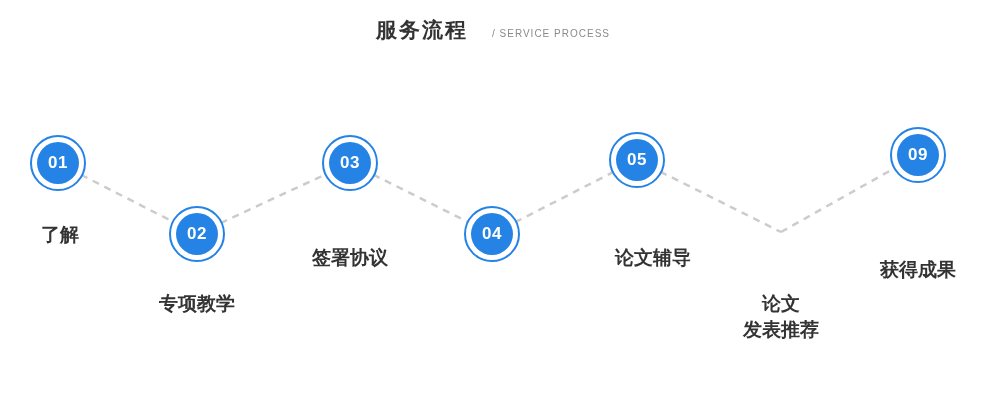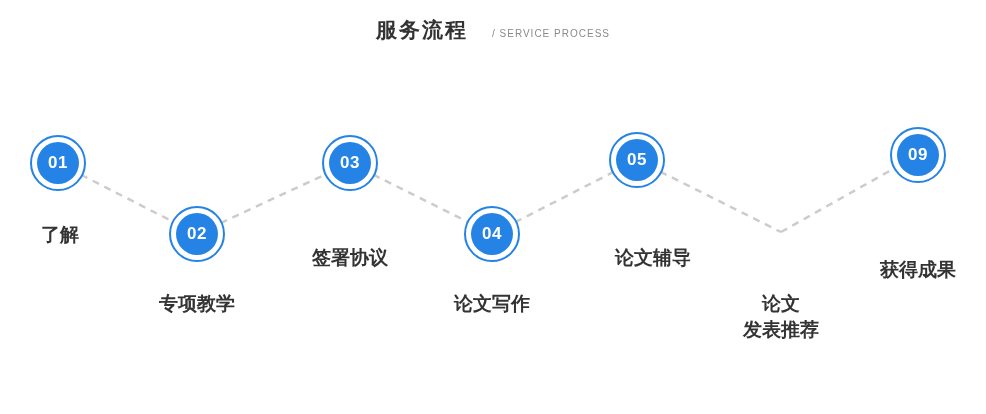--- a/index.html
+++ b/index.html
@@ -122,21 +122,20 @@
   <div class="step-label" style="left:60px;top:222px;">
     <div>了解</div>
   </div>
   <div class="step-label" style="left:197px;top:291px;">
     <div>专项教学</div>
   </div>
   <div class="step-label" style="left:350px;top:247px;font-family:Liberation Mono, monospace;">
     <div>签署协议</div>
   </div>
   <div class="step-label" style="left:492px;top:291px;">
-    <div>论文写作</div>
   </div>
   <div class="step-label" style="left:653px;top:245px;">
     <div>论文辅导</div>
   </div>
   <div class="step-label" style="left:781px;top:291px;">
     <div>论文</div>
     <div>发表推荐</div>
   </div>
   <div class="step-label" style="left:918px;top:257px;text-align:right;">
     <div>获得成果</div>

